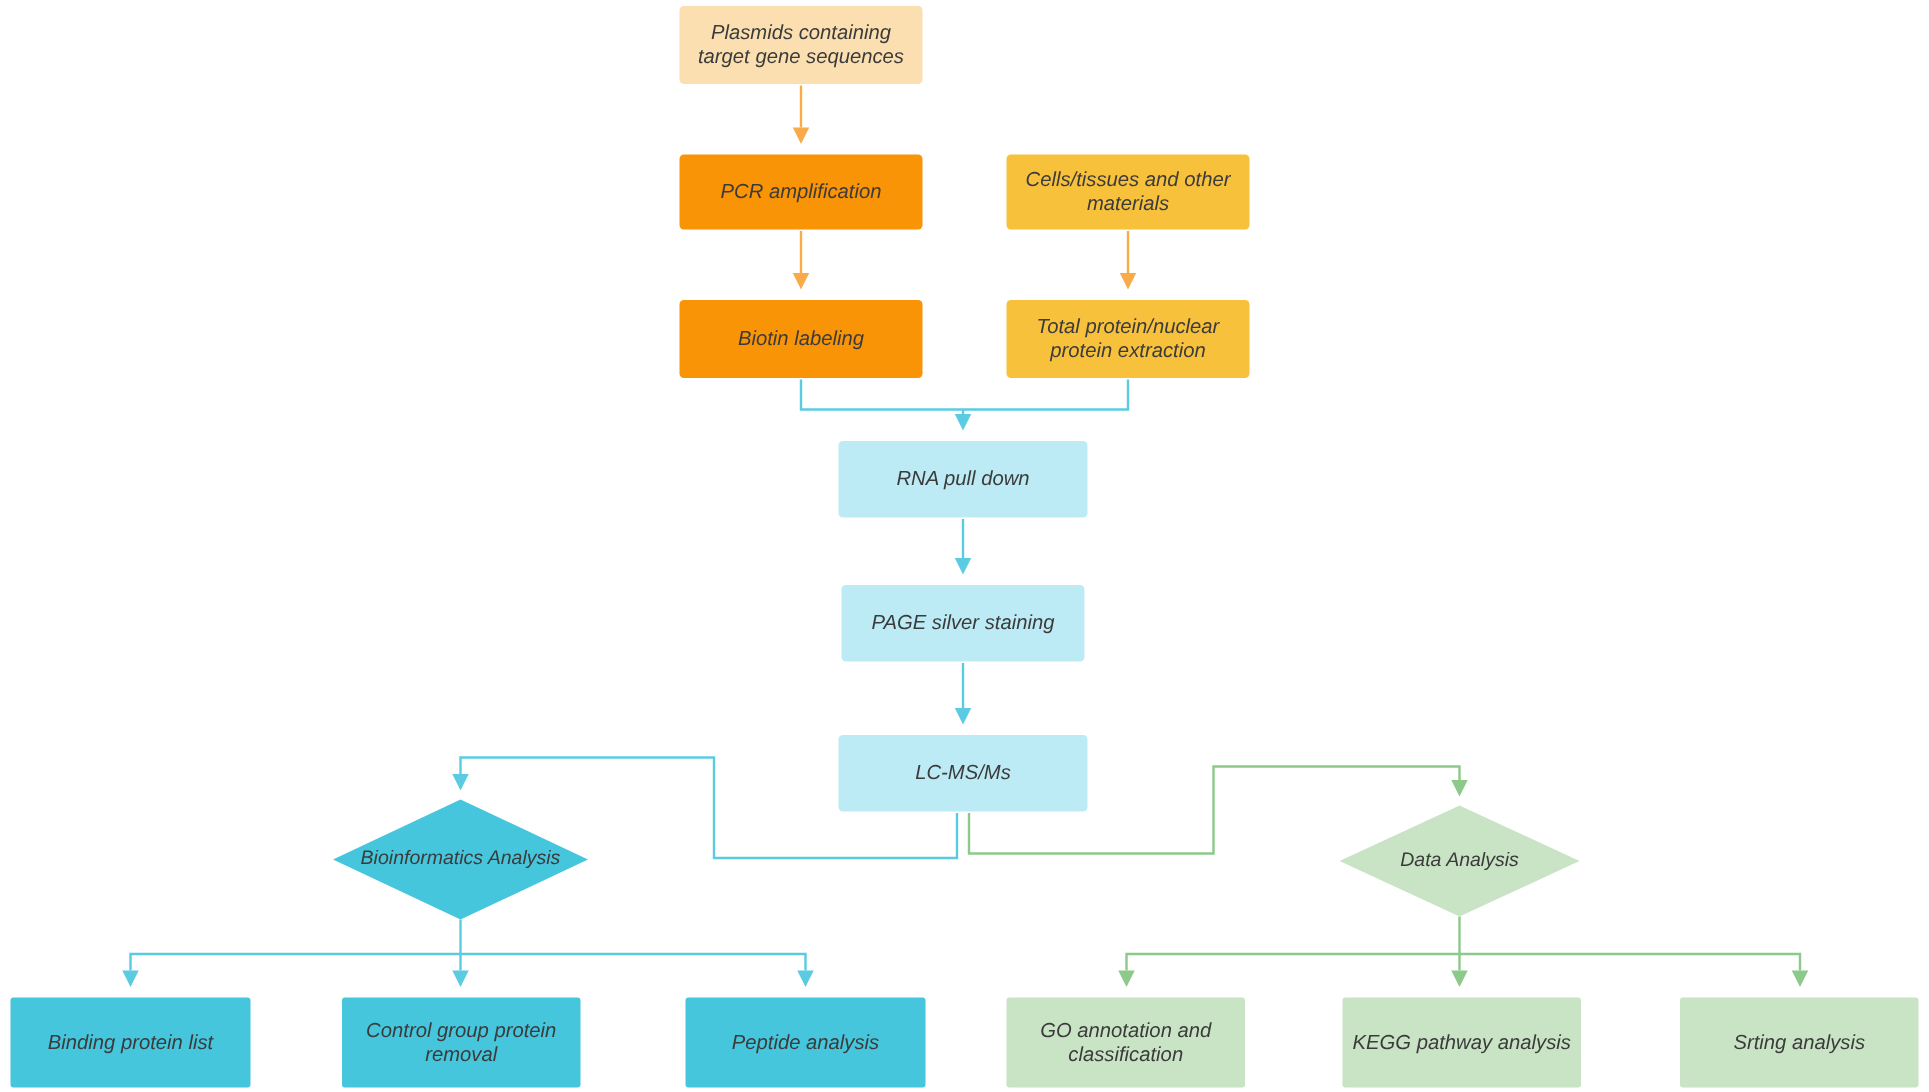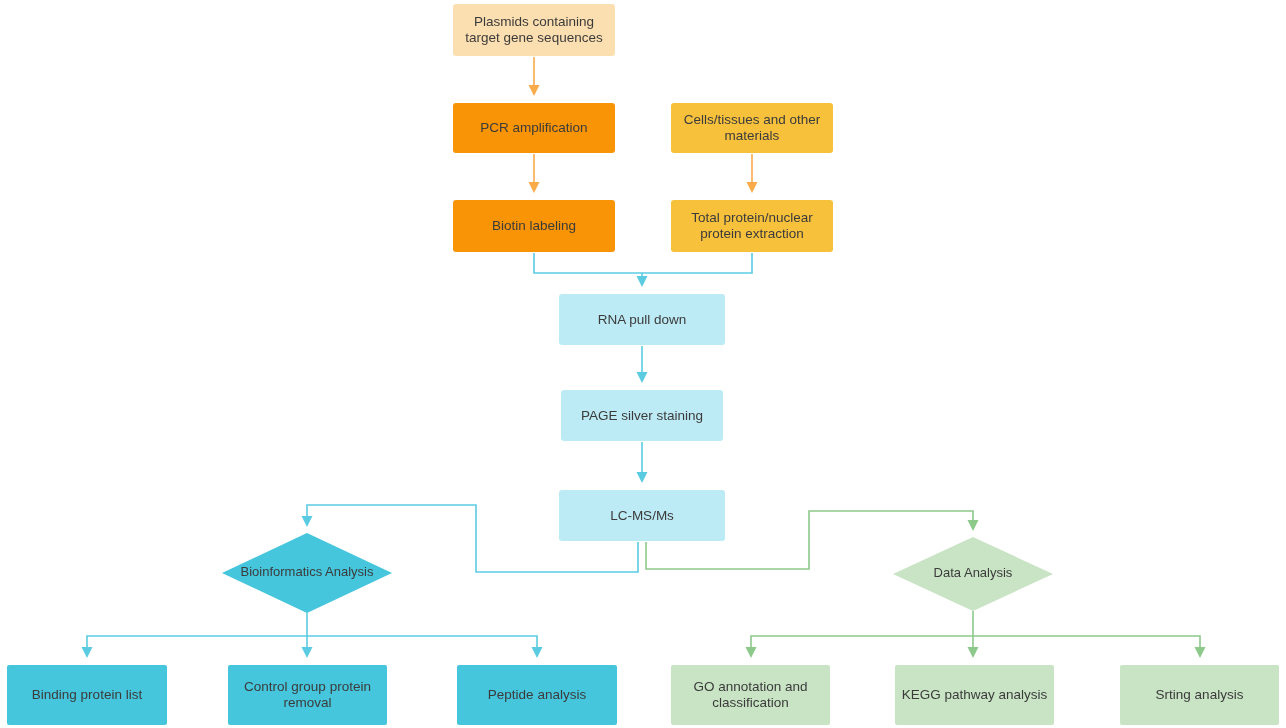--- a/index.html
+++ b/index.html
@@ -11,20 +11,21 @@
   body {
     width: 1286px;
     height: 728px;
     font-family: "Liberation Sans", sans-serif;
     overflow: hidden;
   }
   #flow-root {
     position: relative;
     width: 1286px;
     height: 728px;
+    font-style: italic;
   }
   svg#flow-svg {
     position: absolute;
     top: 0;
     left: 0;
     width: 1286px;
     height: 728px;
     display: block;
   }
   .node-label {

